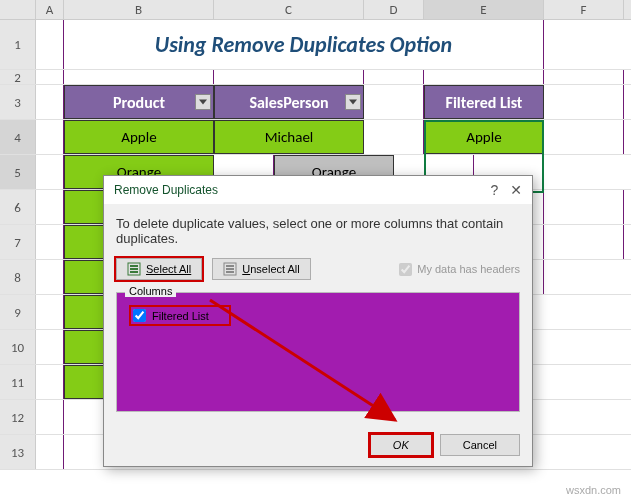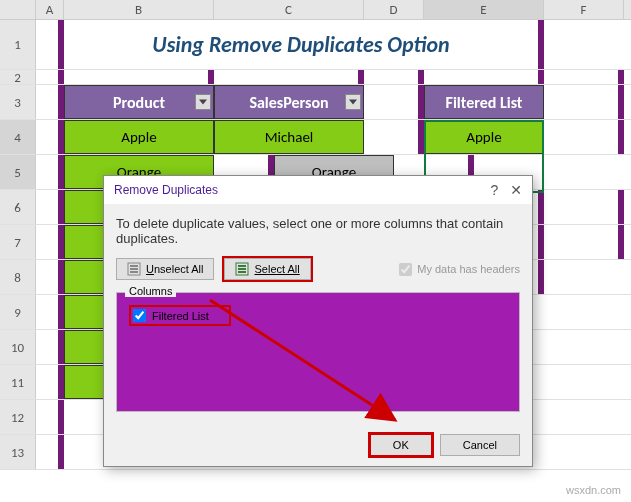--- a/index.html
+++ b/index.html
@@ -13,49 +13,49 @@
     .col-A { width: 28px; }
     .col-B { width: 150px; }
     .col-C { width: 150px; }
     .col-D { width: 60px; }
     .col-E { width: 120px; }
     .col-F { width: 80px; }
     
     .row { display: flex; height: 35px; border-bottom: 1px solid #e0e0e0; }
     .row-h { width: 36px; background: #e6e6e6; border-right: 1px solid #ccc; text-align: center; font-size: 13px; color: #555; line-height: 35px; }
     .row-h.active { background: #d5d5d5; }
-    .cell { border-right: 6px solid #701a75; display: flex; align-items: center; justify-content: center; font-size: 15px; position: relative; }
+    .cell { border-right: 1px solid #701a75; display: flex; align-items: center; justify-content: center; font-size: 15px; position: relative; }
     
     .title-cell { font-size: 22px; font-weight: bold; font-style: italic; color: #1f4e79; }
     
     .tbl-header { background: #8064a2; color: #fff; font-weight: bold; border: 1px solid #333; font-size: 16px; }
     .tbl-cell { border: 1px solid #333; background: #84cc16; font-size: 15px; }
     .tbl-cell.sel { background: #bfbfbf; }
     
     .filter-btn { position: absolute; right: 2px; width: 16px; height: 16px; background: #ddd; border: 1px solid #888; display: flex; align-items: center; justify-content: center; }
     .filter-btn svg { width: 8px; height: 6px; }
     
     .dialog { position: absolute; top: 175px; left: 103px; width: 430px; background: #f0f0f0; border: 1px solid #888; box-shadow: 3px 3px 12px rgba(0,0,0,0.3); font-family: 'Segoe UI', Tahoma, sans-serif; font-size: 12px; }
     .dlg-title { display: flex; justify-content: space-between; align-items: center; padding: 6px 10px; background: #fff; }
-    .dlg-title span { font-size: 12px; color: #4c1d95; }
+    .dlg-title span { font-size: 12px; color: #14532d; }
     .dlg-ctrls { display: flex; gap: 12px; }
     .dlg-ctrls span { font-size: 14px; color: #555; cursor: default; }
     .dlg-body { padding: 12px; }
     .dlg-instr { font-size: 13px; color: #333; margin-bottom: 12px; }
     .dlg-btns { display: flex; gap: 10px; align-items: center; margin-bottom: 12px; }
     .dlg-btn { padding: 3px 10px; background: #e1e1e1; border: 1px solid #adadad; font-size: 11px; display: flex; align-items: center; gap: 5px; cursor: default; }
     .dlg-btn.hi { outline: 2px solid #cc0000; outline-offset: 0px; }
     .chk-lbl { font-size: 11px; color: #999; display: flex; align-items: center; gap: 5px; margin-left: auto; }
     .fieldset { border: 1px solid #bbb; padding: 14px; background: #a21caf; min-height: 120px; position: relative; }
     .fieldset-lbl { position: absolute; top: -8px; left: 8px; background: #f0f0f0; padding: 0 4px; font-size: 11px; }
     .col-item { padding: 2px; display: flex; align-items: center; gap: 6px; font-size: 11px; }
     .col-item.hi { outline: 2px solid #cc0000; }
     .dlg-footer { display: flex; justify-content: flex-end; gap: 8px; padding: 10px 12px; }
     .foot-btn { padding: 4px 22px; background: #e1e1e1; border: 1px solid #adadad; font-size: 11px; cursor: default; }
-    .foot-btn.hi { outline: 3px solid #cc0000; outline-offset: -1px; }
+    .foot-btn.hi { outline: 3px solid #cc0000; outline-offset: -1px; font-style: italic; }
     
     .arrow { position: absolute; pointer-events: none; z-index: 10; }
     
     .watermark { position: absolute; bottom: 6px; right: 10px; font-size: 11px; color: #aaa; font-family: Arial; }
     
     .sel-outline { position: absolute; border: 2px solid #107c41; pointer-events: none; }
   </style>
 </head>
 <body>
 
@@ -198,37 +198,37 @@
   <div class="dlg-title">
     <span>Remove Duplicates</span>
     <div class="dlg-ctrls">
       <span>?</span>
       <span>✕</span>
     </div>
   </div>
   <div class="dlg-body">
     <div class="dlg-instr">To delete duplicate values, select one or more columns that contain duplicates.</div>
     <div class="dlg-btns">
+      <div class="dlg-btn hi">
+        <svg width="14" height="14">
+            <rect x="1" y="1" width="12" height="12" fill="none" stroke="#3a7a3a"></rect>
+            <rect x="3" y="3" width="8" height="2" fill="#3a7a3a"></rect>
+            <rect x="3" y="6" width="8" height="2" fill="#3a7a3a"></rect>
+            <rect x="3" y="9" width="8" height="2" fill="#3a7a3a"></rect>
+          </svg>
+        <span style="text-decoration:underline">Select All</span>
+      </div>
       <div class="dlg-btn">
         <svg width="14" height="14">
             <rect x="1" y="1" width="12" height="12" fill="none" stroke="#888"></rect>
             <rect x="3" y="3" width="8" height="2" fill="#888"></rect>
             <rect x="3" y="6" width="8" height="2" fill="#888"></rect>
             <rect x="3" y="9" width="8" height="2" fill="#888"></rect>
           </svg>
         <span><u>U</u><span textcontent="Unselect All">nselect All</span></span>
-      </div>
-      <div class="dlg-btn hi">
-        <svg width="14" height="14">
-            <rect x="1" y="1" width="12" height="12" fill="none" stroke="#3a7a3a"></rect>
-            <rect x="3" y="3" width="8" height="2" fill="#3a7a3a"></rect>
-            <rect x="3" y="6" width="8" height="2" fill="#3a7a3a"></rect>
-            <rect x="3" y="9" width="8" height="2" fill="#3a7a3a"></rect>
-          </svg>
-        <span style="text-decoration:underline">Select All</span>
       </div>
       <label class="chk-lbl">
         <input type="checkbox" checked="" disabled="" style="">
         <span>My data has headers</span>
       </label>
     </div>
     <div class="fieldset">
       <div class="fieldset-lbl">Columns</div>
       <div class="col-item hi" style="width:98px">
         <input type="checkbox" checked="" style="">

